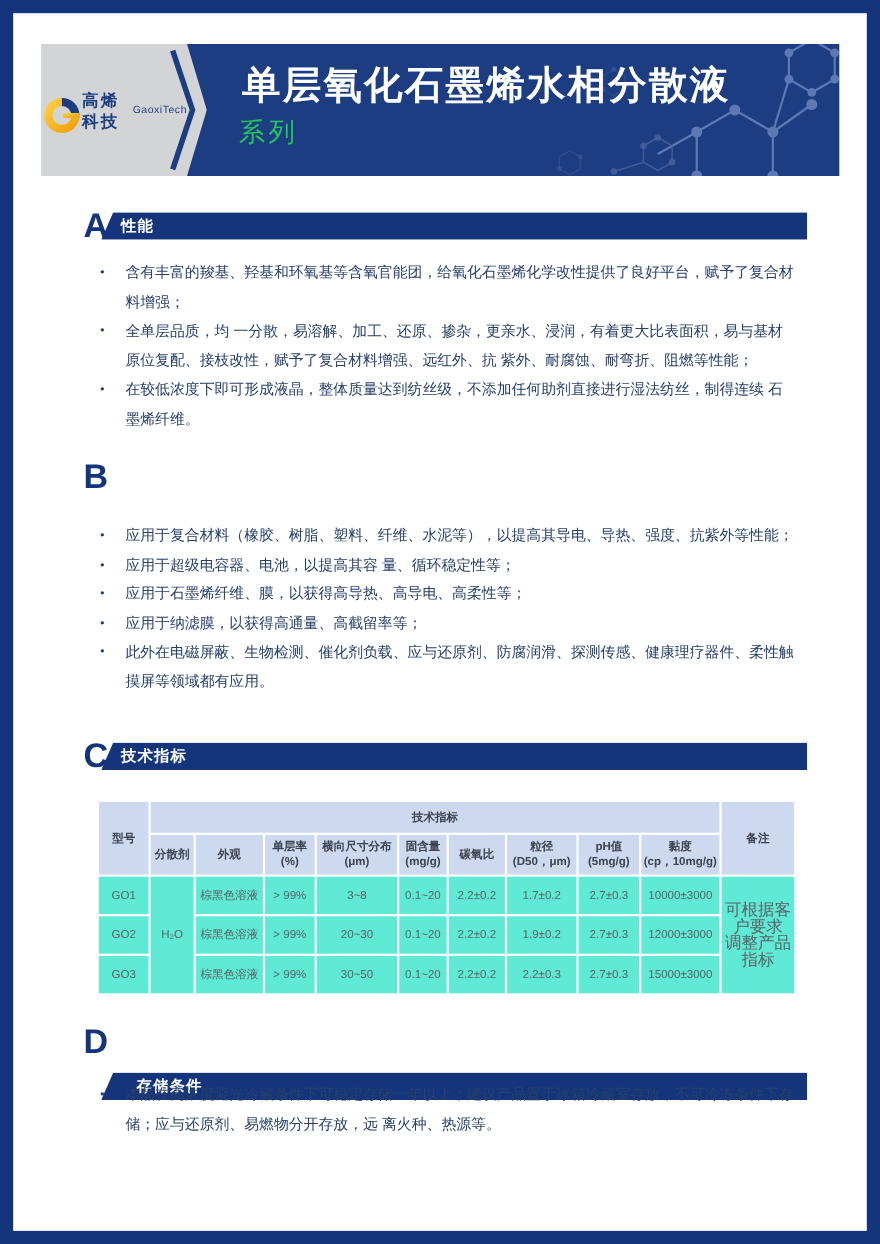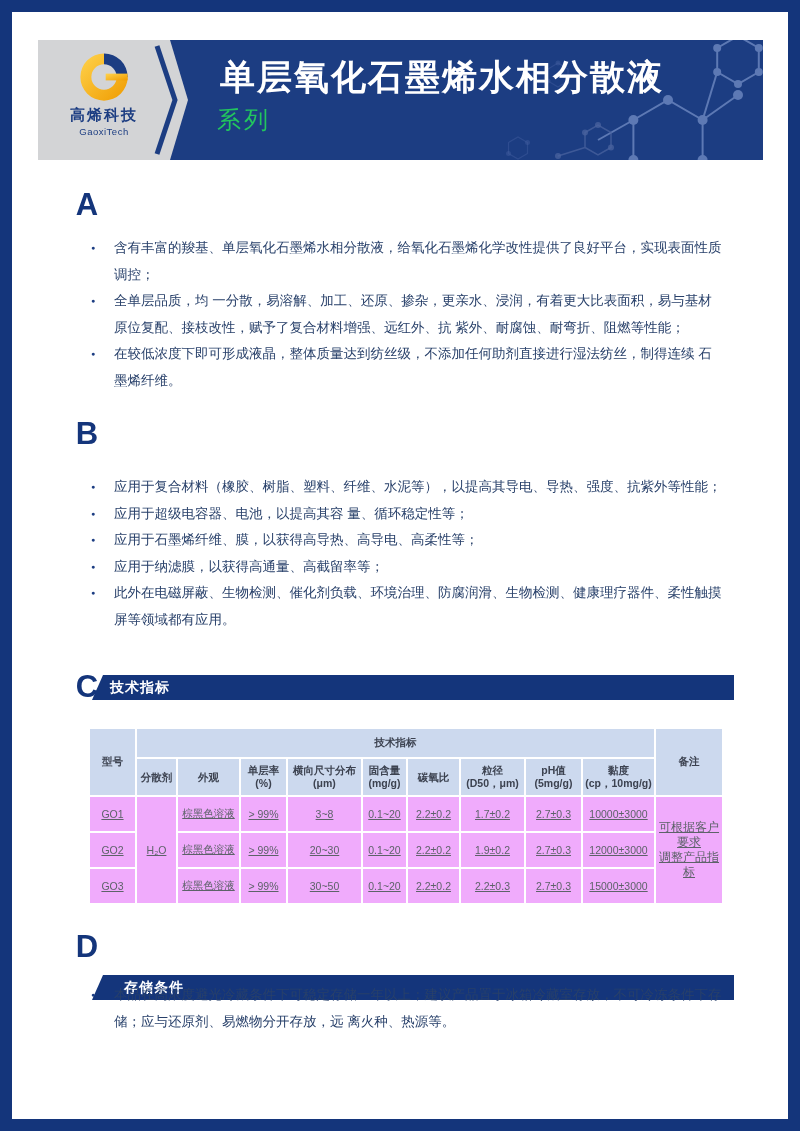--- a/index.html
+++ b/index.html
@@ -9,21 +9,21 @@
 
   
   .banner{position:absolute;left:26px;top:28px;width:725px;height:120px;
           background:#1c3d82;overflow:hidden;}
   .molecules{position:absolute;right:0;top:0;pointer-events:none;}
   .logo-panel{position:absolute;left:0;top:0;width:160px;height:120px;
               background:#d3d4d6;
               clip-path:polygon(0 0,132px 0,150px 60px,132px 120px,0 120px);}
   .logo-chevron{position:absolute;left:0;top:0;}
   .logo-stack{position:absolute;left:0;top:0;width:132px;height:120px;
-              display:flex;flex-direction:column;align-items:center;}
+              display:flex;flex-direction:row;align-items:center;}
   .logo-mark{margin-top:10px;}
   .brand-cn{margin-top:2px;font-size:15px;font-weight:bold;color:#1c3d82;letter-spacing:2px;}
   .brand-en{margin-top:1px;font-size:9.5px;font-weight:normal;color:#1c3d82;letter-spacing:.5px;}
   .title{position:absolute;left:182px;top:14px;color:#fff;font-size:35px;
          font-weight:bold;letter-spacing:2px;white-space:nowrap;}
   .subtitle{position:absolute;left:179px;top:64px;color:#22c55e;font-size:24px;
             font-weight:400;letter-spacing:3px;}
 
   
   .sec-letter{position:absolute;left:58px;width:34px;font-size:31px;font-weight:bold;
@@ -39,26 +39,26 @@
   ul.bullets li{position:relative;padding-left:26px;line-height:26.5px;}
   ul.bullets li::before{content:"●";position:absolute;left:3px;top:0;
                         font-size:7px;color:#1c3d82;}
 
   
   table.spec{position:absolute;left:76px;top:715px;width:624px;
              border-collapse:separate;border-spacing:2px;background:#fff;
              table-layout:fixed;font-size:10.5px;}
   table.spec td{text-align:center;vertical-align:middle;padding:2px 1px;}
   table.spec .hd{background:#ccd9ee;color:#3c4250;font-weight:bold;}
-  table.spec .bd{background:#f0abfc;color:#5d6269;text-decoration:underline;}
+  table.spec .bd{background:#5eead4;color:#5d6269;}
   table.spec .pre{white-space:pre-line;}
   table.spec tr.h1 td{height:24px;}
   table.spec tr.h2 td{height:32px;line-height:13px;}
   table.spec tr.r td{height:30px;}
-  td.remark{font-size:12px;color:#8b9097;line-height:15px;white-space:pre-line;}
+  td.remark{font-size:15px;color:#8b9097;line-height:15px;white-space:pre-line;}
 </style>
 </head>
 <body>
 
 <div class="page">
 
   <div class="banner">
     <svg class="molecules" width="725" height="120" viewBox="0 0 725 120">
       <g stroke="#5d79b4" stroke-width="2" fill="none">
         <polygon points="664.6,120 630,140 595.4,120 595.4,80 630,60 664.6,80"></polygon>
@@ -121,33 +121,34 @@
       </svg>
       <div class="brand-cn">高烯科技</div>
       <div class="brand-en">GaoxiTech</div>
     </div>
 
     <div class="title">单层氧化石墨烯水相分散液</div>
     <div class="subtitle">系列</div>
   </div>
 
   <div class="sec-letter" style="top:177px;">A</div>
+  <div class="sec-bar" style="top:181px;">性能</div>
   <ul class="bullets" style="top:223px;">
-    <li>含有丰富的羧基、单层氧化石墨烯水相分散液，给氧化石墨烯化学改性提供了良好平台，实现表面性质调控；</li>
+    <li>含有丰富的羧基、羟基和环氧基等含氧官能团，给氧化石墨烯化学改性提供了良好平台，赋予了复合材料增强；</li>
     <li>全单层品质，均 一分散，易溶解、加工、还原、掺杂，更亲水、浸润，有着更大比表面积，易与基材原位复配、接枝改性，赋予了复合材料增强、远红外、抗 紫外、耐腐蚀、耐弯折、阻燃等性能；</li>
     <li>在较低浓度下即可形成液晶，整体质量达到纺丝级，不添加任何助剂直接进行湿法纺丝，制得连续 石墨烯纤维。</li>
   </ul>
 
   <div class="sec-letter" style="top:406px;">B</div>
   <ul class="bullets" style="top:462px;">
     <li>应用于复合材料（橡胶、树脂、塑料、纤维、水泥等），以提高其导电、导热、强度、抗紫外等性能；</li>
     <li>应用于超级电容器、电池，以提高其容 量、循环稳定性等；</li>
     <li>应用于石墨烯纤维、膜，以获得高导热、高导电、高柔性等；</li>
     <li>应用于纳滤膜，以获得高通量、高截留率等；</li>
-    <li>此外在电磁屏蔽、生物检测、催化剂负载、环境治理、防腐润滑、生物检测、健康理疗器件、柔性触摸屏等领域都有应用。</li>
+    <li>此外在电磁屏蔽、生物检测、催化剂负载、应与还原剂、防腐润滑、探测传感、健康理疗器件、柔性触摸屏等领域都有应用。</li>
   </ul>
 
   <div class="sec-letter" style="top:659px;">C</div>
   <div class="sec-bar" style="top:663px;">技术指标</div>
 
   <table class="spec">
     <colgroup>
       <col style="width:45px">
         <col style="width:39px">
         <col style="width:61px">

